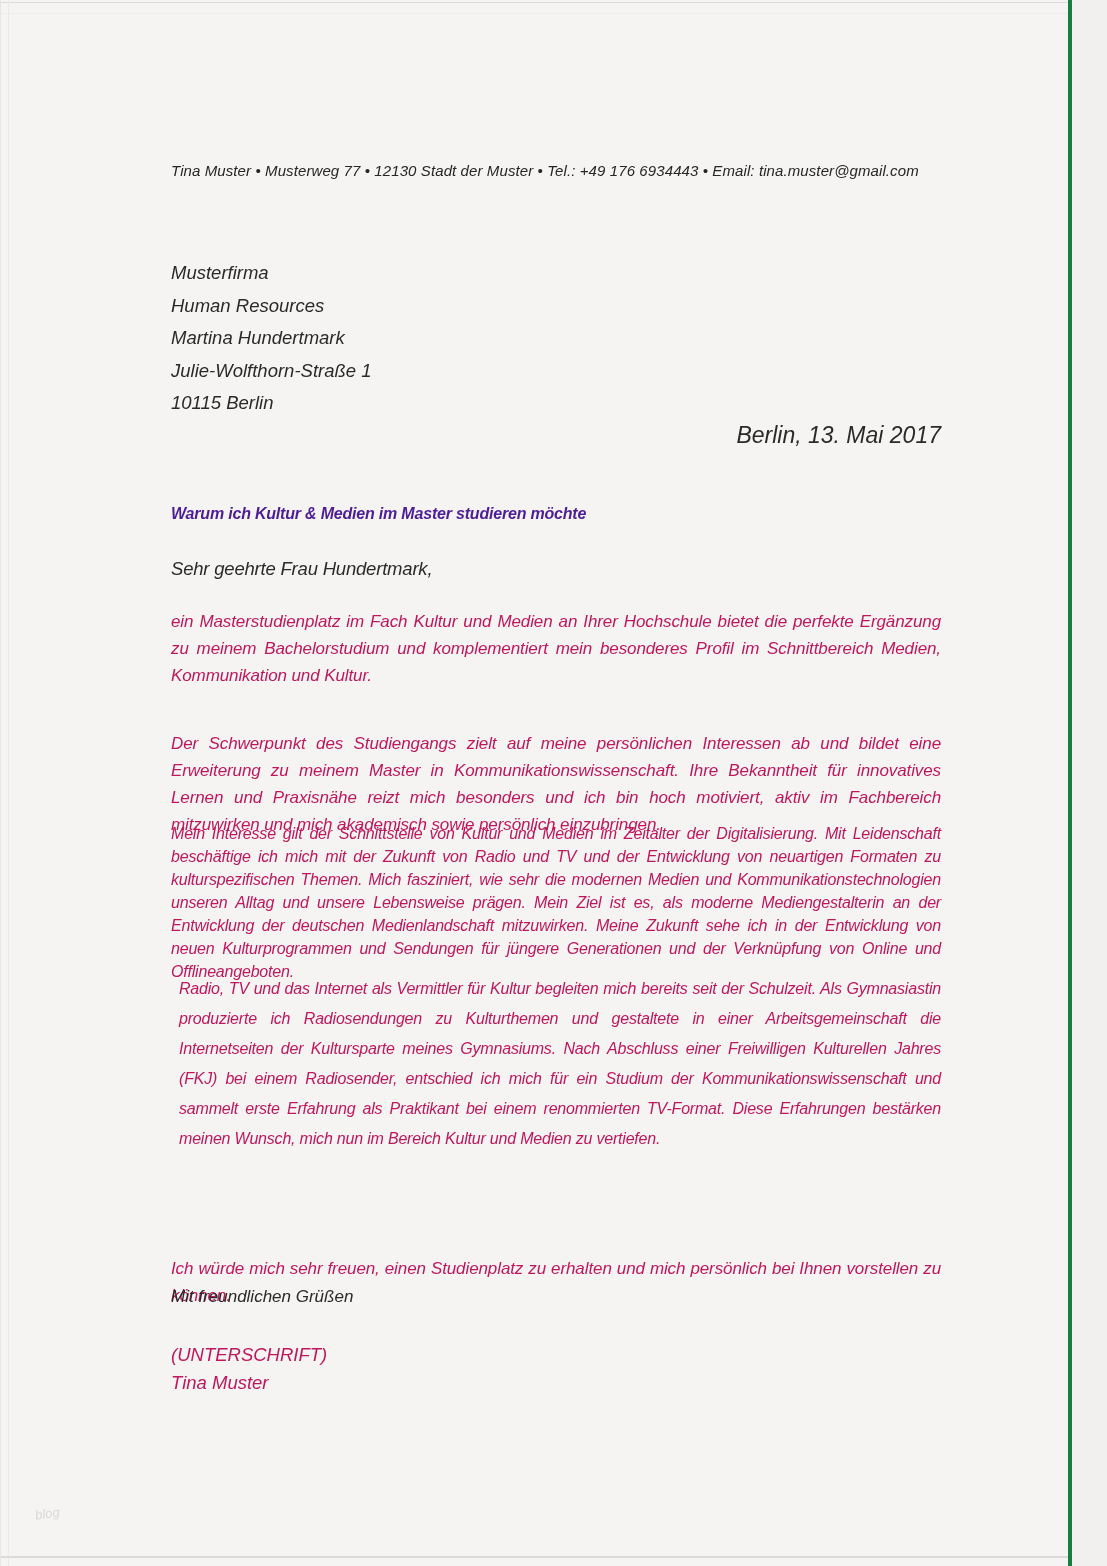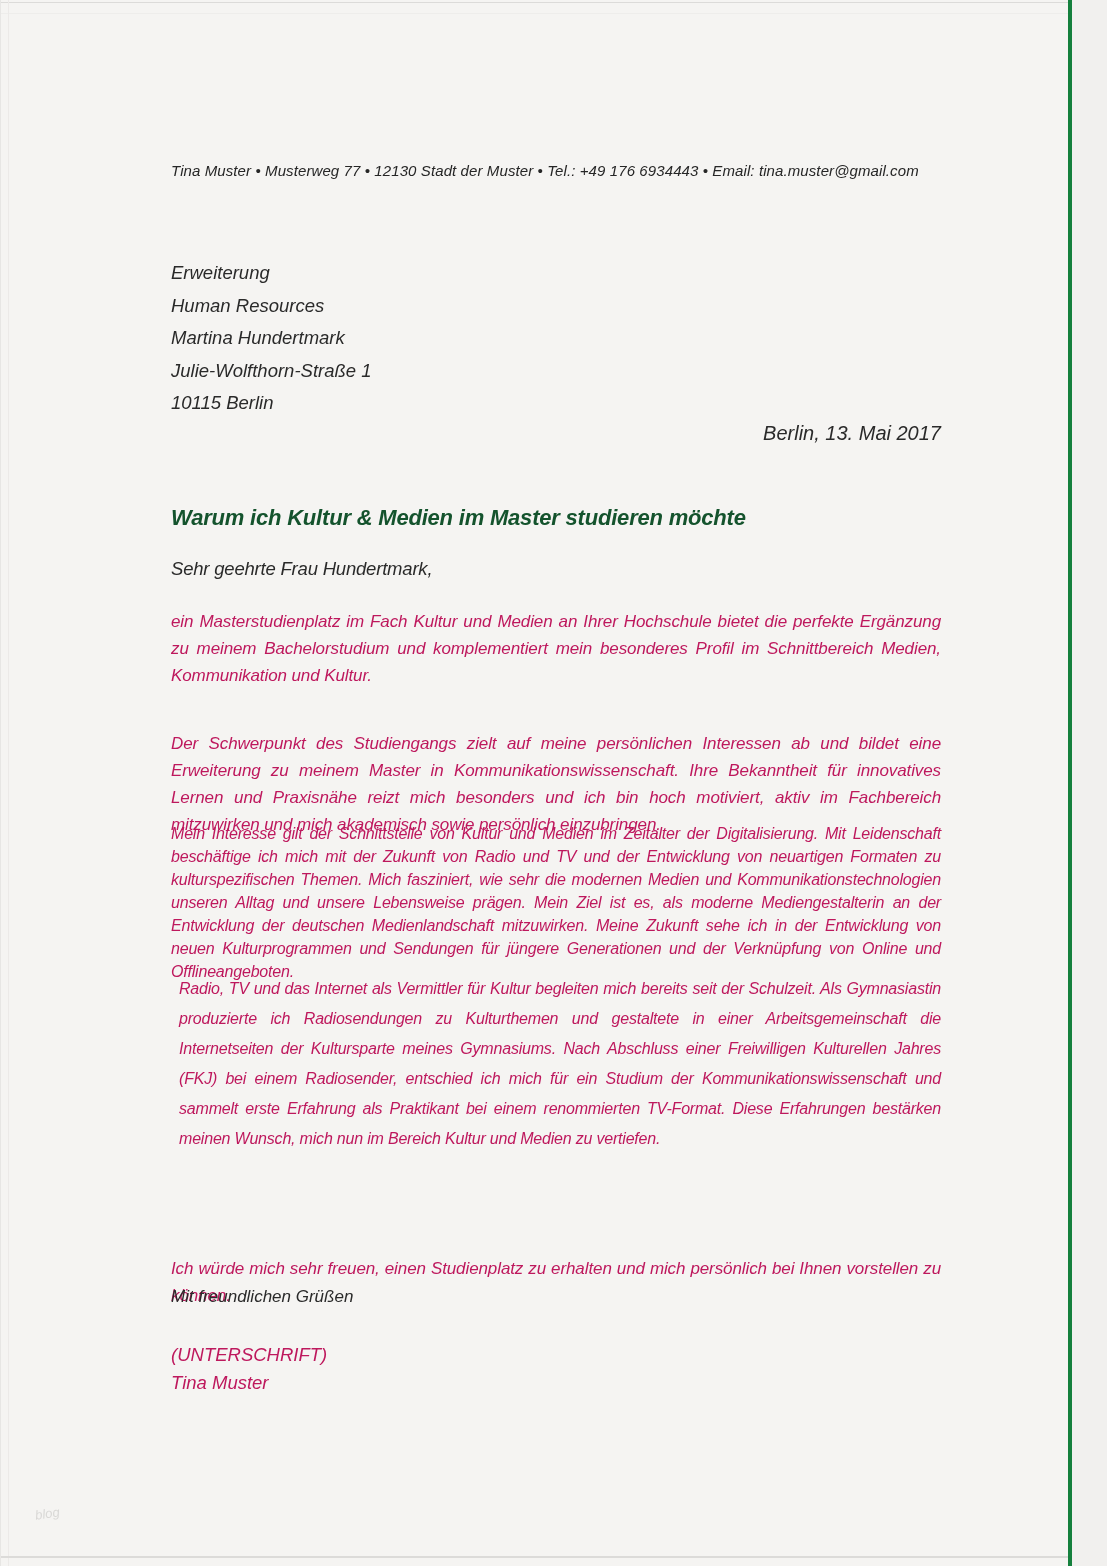--- a/index.html
+++ b/index.html
@@ -51,29 +51,29 @@
   }
   .recipient {
     position: absolute; top: 257px; left: 0;
     font-size: 18.5px;
     line-height: 32.5px;
     color: #2a2a2a;
   }
   .dateline {
     position: absolute; top: 422px; left: 0; right: 0;
     text-align: right;
-    font-size: 20px;
+    font-size: 23px;
     color: #2a2a2a;
   }
   .subject {
     position: absolute; top: 505px; left: 0; right: 0;
-    font-size: 22px;
+    font-size: 16px;
     font-weight: bold;
     letter-spacing: -0.2px;
-    color: #14532d;
+    color: #4c1d95;
   }
   .salutation {
     position: absolute; top: 558px; left: 0; right: 0;
     font-size: 18.5px;
     letter-spacing: -0.2px;
     color: #2a2a2a;
   }
   .para {
     position: absolute; left: 0; right: 0;
     text-align: justify;
@@ -113,21 +113,21 @@
   <div class="edge-top"></div>
   <div class="edge-top-inner"></div>
   <div class="edge-left-inner"></div>
   <div class="edge-bottom"></div>
 
   <div class="content">
 
     <div class="contact-line">Tina Muster • Musterweg 77 • 12130 Stadt der Muster • Tel.: +49 176 6934443 • Email: tina.muster@gmail.com</div>
 
     <div class="recipient">
-      <div>Erweiterung</div>
+      <div>Musterfirma</div>
       <div>Human Resources</div>
       <div>Martina Hundertmark</div>
       <div>Julie-Wolfthorn-Straße 1</div>
       <div>10115 Berlin</div>
     </div>
 
     <div class="dateline">Berlin, 13. Mai 2017</div>
 
     <div class="subject">Warum ich Kultur &amp; Medien im Master studieren möchte</div>
 

